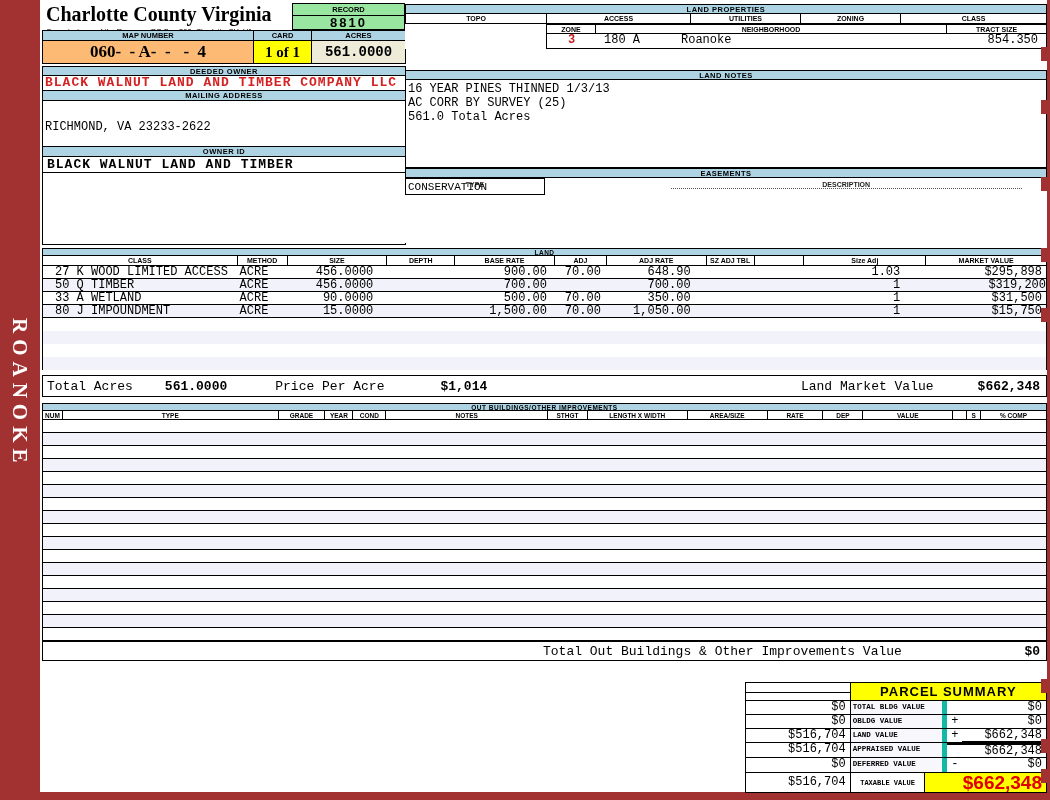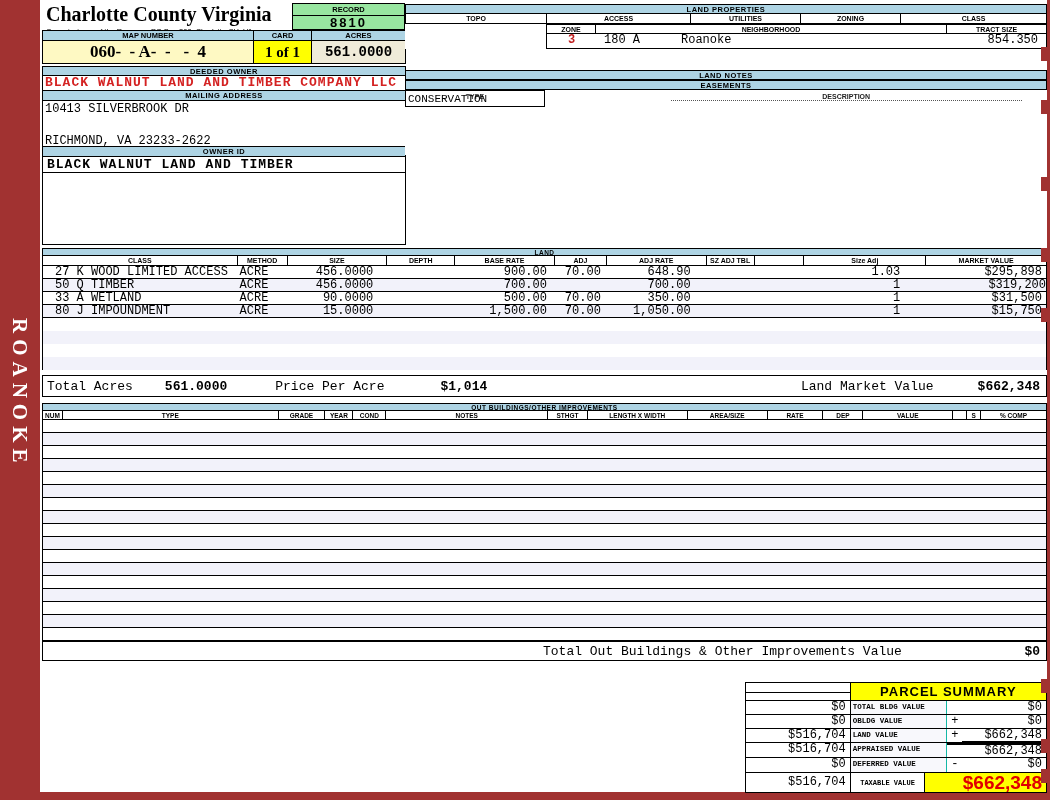--- a/index.html
+++ b/index.html
@@ -23,21 +23,21 @@
   .record-box   { border:1px solid #000; background:#98E6A0; }
   .record-hdr   { height:12px; border-bottom:1px solid #000; font:bold 7.5px "Liberation Sans",sans-serif;
                   display:flex; align-items:center; justify-content:center; }
   .record-val   { height:13px; font:bold 13px "Liberation Sans",sans-serif; text-align:center; line-height:13px; letter-spacing:2px;}
 
   .id-row { display:flex; }
   .id-col { display:flex; flex-direction:column; }
   .id-hdr { height:11px; background:#AED4E4; border:1px solid #000; font:bold 7.5px "Liberation Sans",sans-serif;
             display:flex; align-items:center; justify-content:center; }
   .id-val { height:23px; border:1px solid #000; border-top:none; display:flex; align-items:center; justify-content:center; }
-  .v-map   { background:#fef9c3; font:bold 17px "Liberation Serif",serif; white-space:pre; }
+  .v-map   { background:#fdba74; font:bold 17px "Liberation Serif",serif; white-space:pre; }
   .v-card  { background:#FFFF00; font:bold 15px "Liberation Serif",serif; }
   .v-acres { background:#EFEBD9; font:bold 14px "Liberation Mono",monospace; }
 
   
   .lp-cols,.lp-vals,.lp-zrow { display:flex; }
   .hcell { border-right:1px solid #000; font:bold 7px "Liberation Sans",sans-serif;
            display:flex; align-items:center; justify-content:center; background:#fff; }
   .hwrap { border:1px solid #000; display:flex; background:#fff; }
   .hwrap .hcell:last-child { border-right:none; }
   .lp-vals { border:1px solid #000; border-top:none; background:#fff; height:13px;
@@ -80,21 +80,21 @@
 
   
   .ps { border:1px solid #000; background:#fff; }
   .ps-hdr { display:flex; height:18px; border-bottom:1px solid #000; }
   .ps-hdr-left { width:105px; border-right:1px solid #000; position:relative; }
   .ps-hdr-left:after { content:""; position:absolute; left:0; right:0; top:9px; border-top:1px solid #000; }
   .ps-title { width:196px; background:#FFFF00; font:bold 13px "Liberation Sans",sans-serif;
               display:flex; align-items:center; justify-content:center; letter-spacing:1px; }
   .ps-row { display:flex; height:14px; border-bottom:1px solid #000; font:12px "Liberation Mono",monospace; }
   .ps-left  { width:105px; border-right:1px solid #000; text-align:right; padding-right:4px; line-height:13px; }
-  .ps-label { width:97px; border-right:1px solid #14b8a6; font:bold 7.5px "Liberation Mono",monospace;
+  .ps-label { width:97px; border-right:5px solid #14b8a6; font:bold 7.5px "Liberation Mono",monospace;
               line-height:13px; padding-left:2px; background:#F8F8FC; }
   .ps-op    { width:15px; text-align:center; line-height:13px; }
   .ps-right { width:84px; text-align:right; padding-right:4px; line-height:13px; }
   .ps-row-appraised .ps-op, .ps-row-appraised .ps-right { border-top:2px solid #000; }
   .ps-tax { display:flex; height:20px; border-top:1px solid #000; }
   .ps-tax-left { width:105px; border-right:1px solid #000; text-align:right; padding-right:4px;
                  font:12px "Liberation Mono",monospace; line-height:19px; }
   .ps-tax-label { width:75px; border-right:1px solid #000; font:bold 7px "Liberation Mono",monospace;
                   display:flex; align-items:center; justify-content:center; text-align:center; }
   .ps-tax-value { width:121px; background:#FFFF00; color:#E00000; font:bold 19px "Liberation Sans",sans-serif;
@@ -161,30 +161,34 @@
         </div>
       </div>
     </div>
   </div>
 
   <div class="abs" style="left:42px;top:66px;width:364px;">
     <div class="band" style="height:10px;">DEEDED OWNER</div>
     <div class="box owner-name" style="height:15px;border-top:none;padding-left:2px;line-height:14px;">BLACK WALNUT LAND AND TIMBER COMPANY LLC</div>
     <div class="band" style="height:10px;border-top:none;">MAILING ADDRESS</div>
     <div class="box vtext" style="height:46px;border-top:none;padding:1px 0 0 2px;">
-      <div>10413 SILVERBROOK DR</div>
       <div style="margin-top:18px;">RICHMOND, VA 23233-2622</div>
     </div>
     <div class="band" style="height:10px;border-top:none;">OWNER ID</div>
     <div class="box owner-id" style="height:16px;border-top:none;padding-left:4px;line-height:15px;">BLACK WALNUT LAND AND TIMBER</div>
     <div class="box" style="height:72px;border-top:none;"></div>
   </div>
 
   <div class="abs" style="left:405px;top:70px;width:642px;">
     <div class="band" style="height:10px;">LAND NOTES</div>
+    <div class="box vtext" style="height:88px;border-top:none;padding:2px 0 0 2px;line-height:14px;">
+      <div>16 YEAR PINES THINNED 1/3/13</div>
+      <div>AC CORR BY SURVEY (25)</div>
+      <div>561.0 Total Acres</div>
+    </div>
     <div class="band" style="height:10px;">EASEMENTS</div>
     <div style="display:flex;height:17px;">
       <div class="type-cell" style="width:140px;">
         <span class="type-label">TYPE</span>
         <span class="type-value">CONSERVATION</span>
       </div>
       <div class="desc-cell" style="width:502px;">
         <span class="desc-label">DESCRIPTION</span>
       </div>
     </div>

